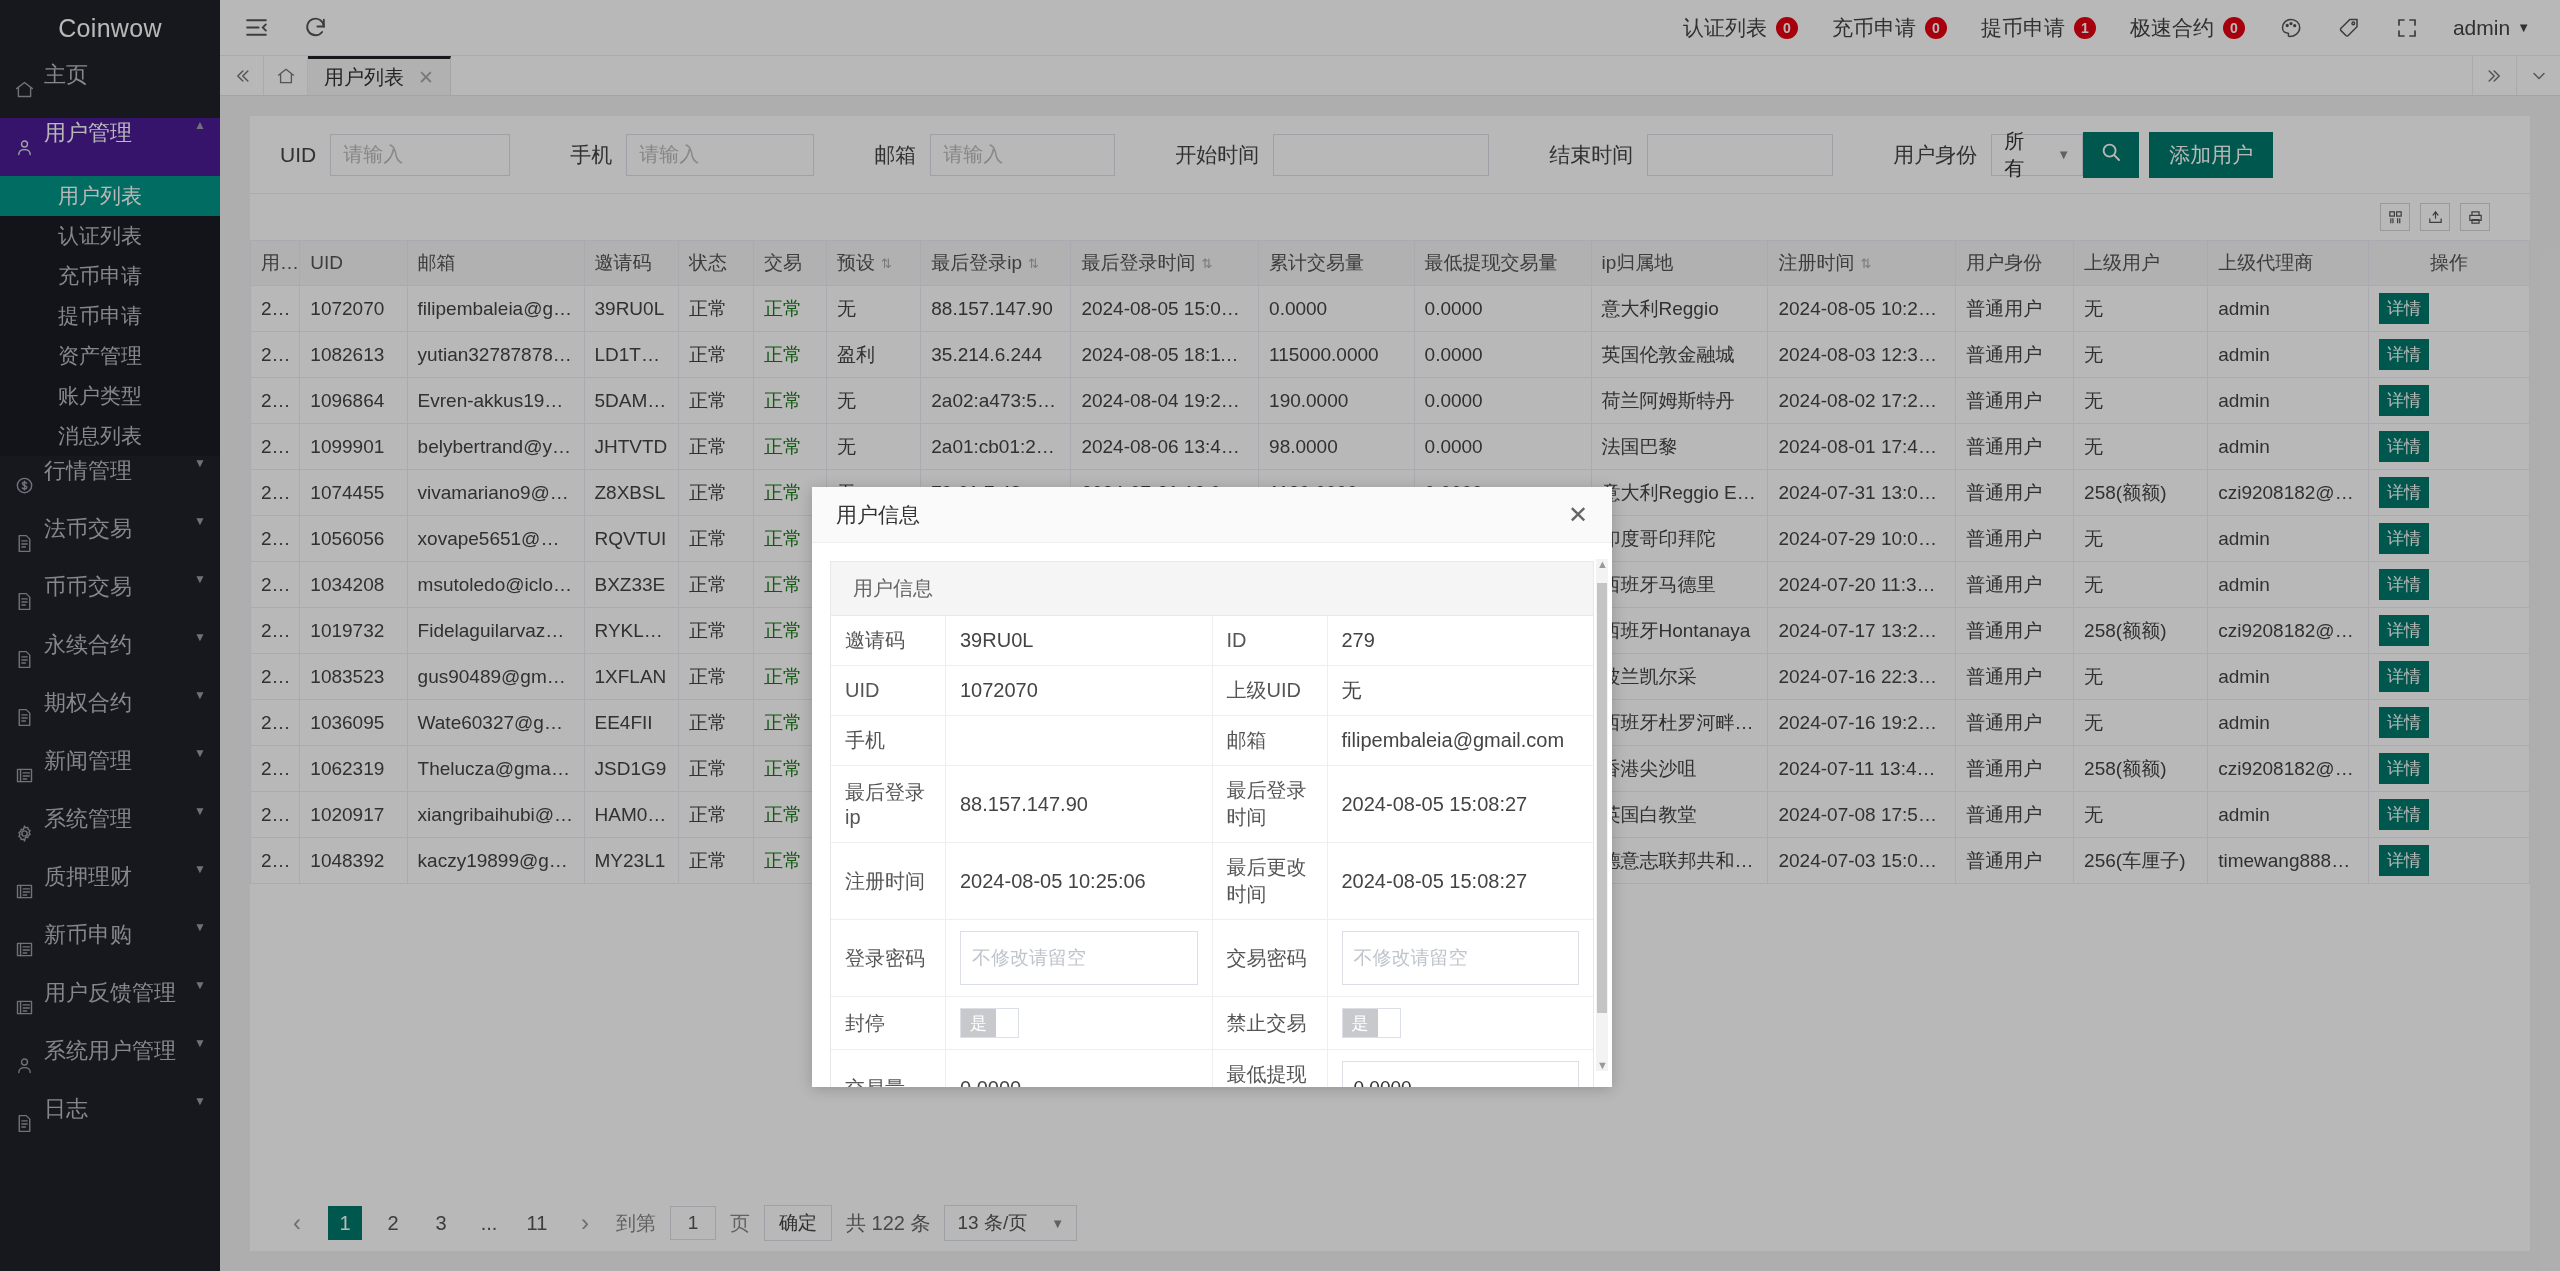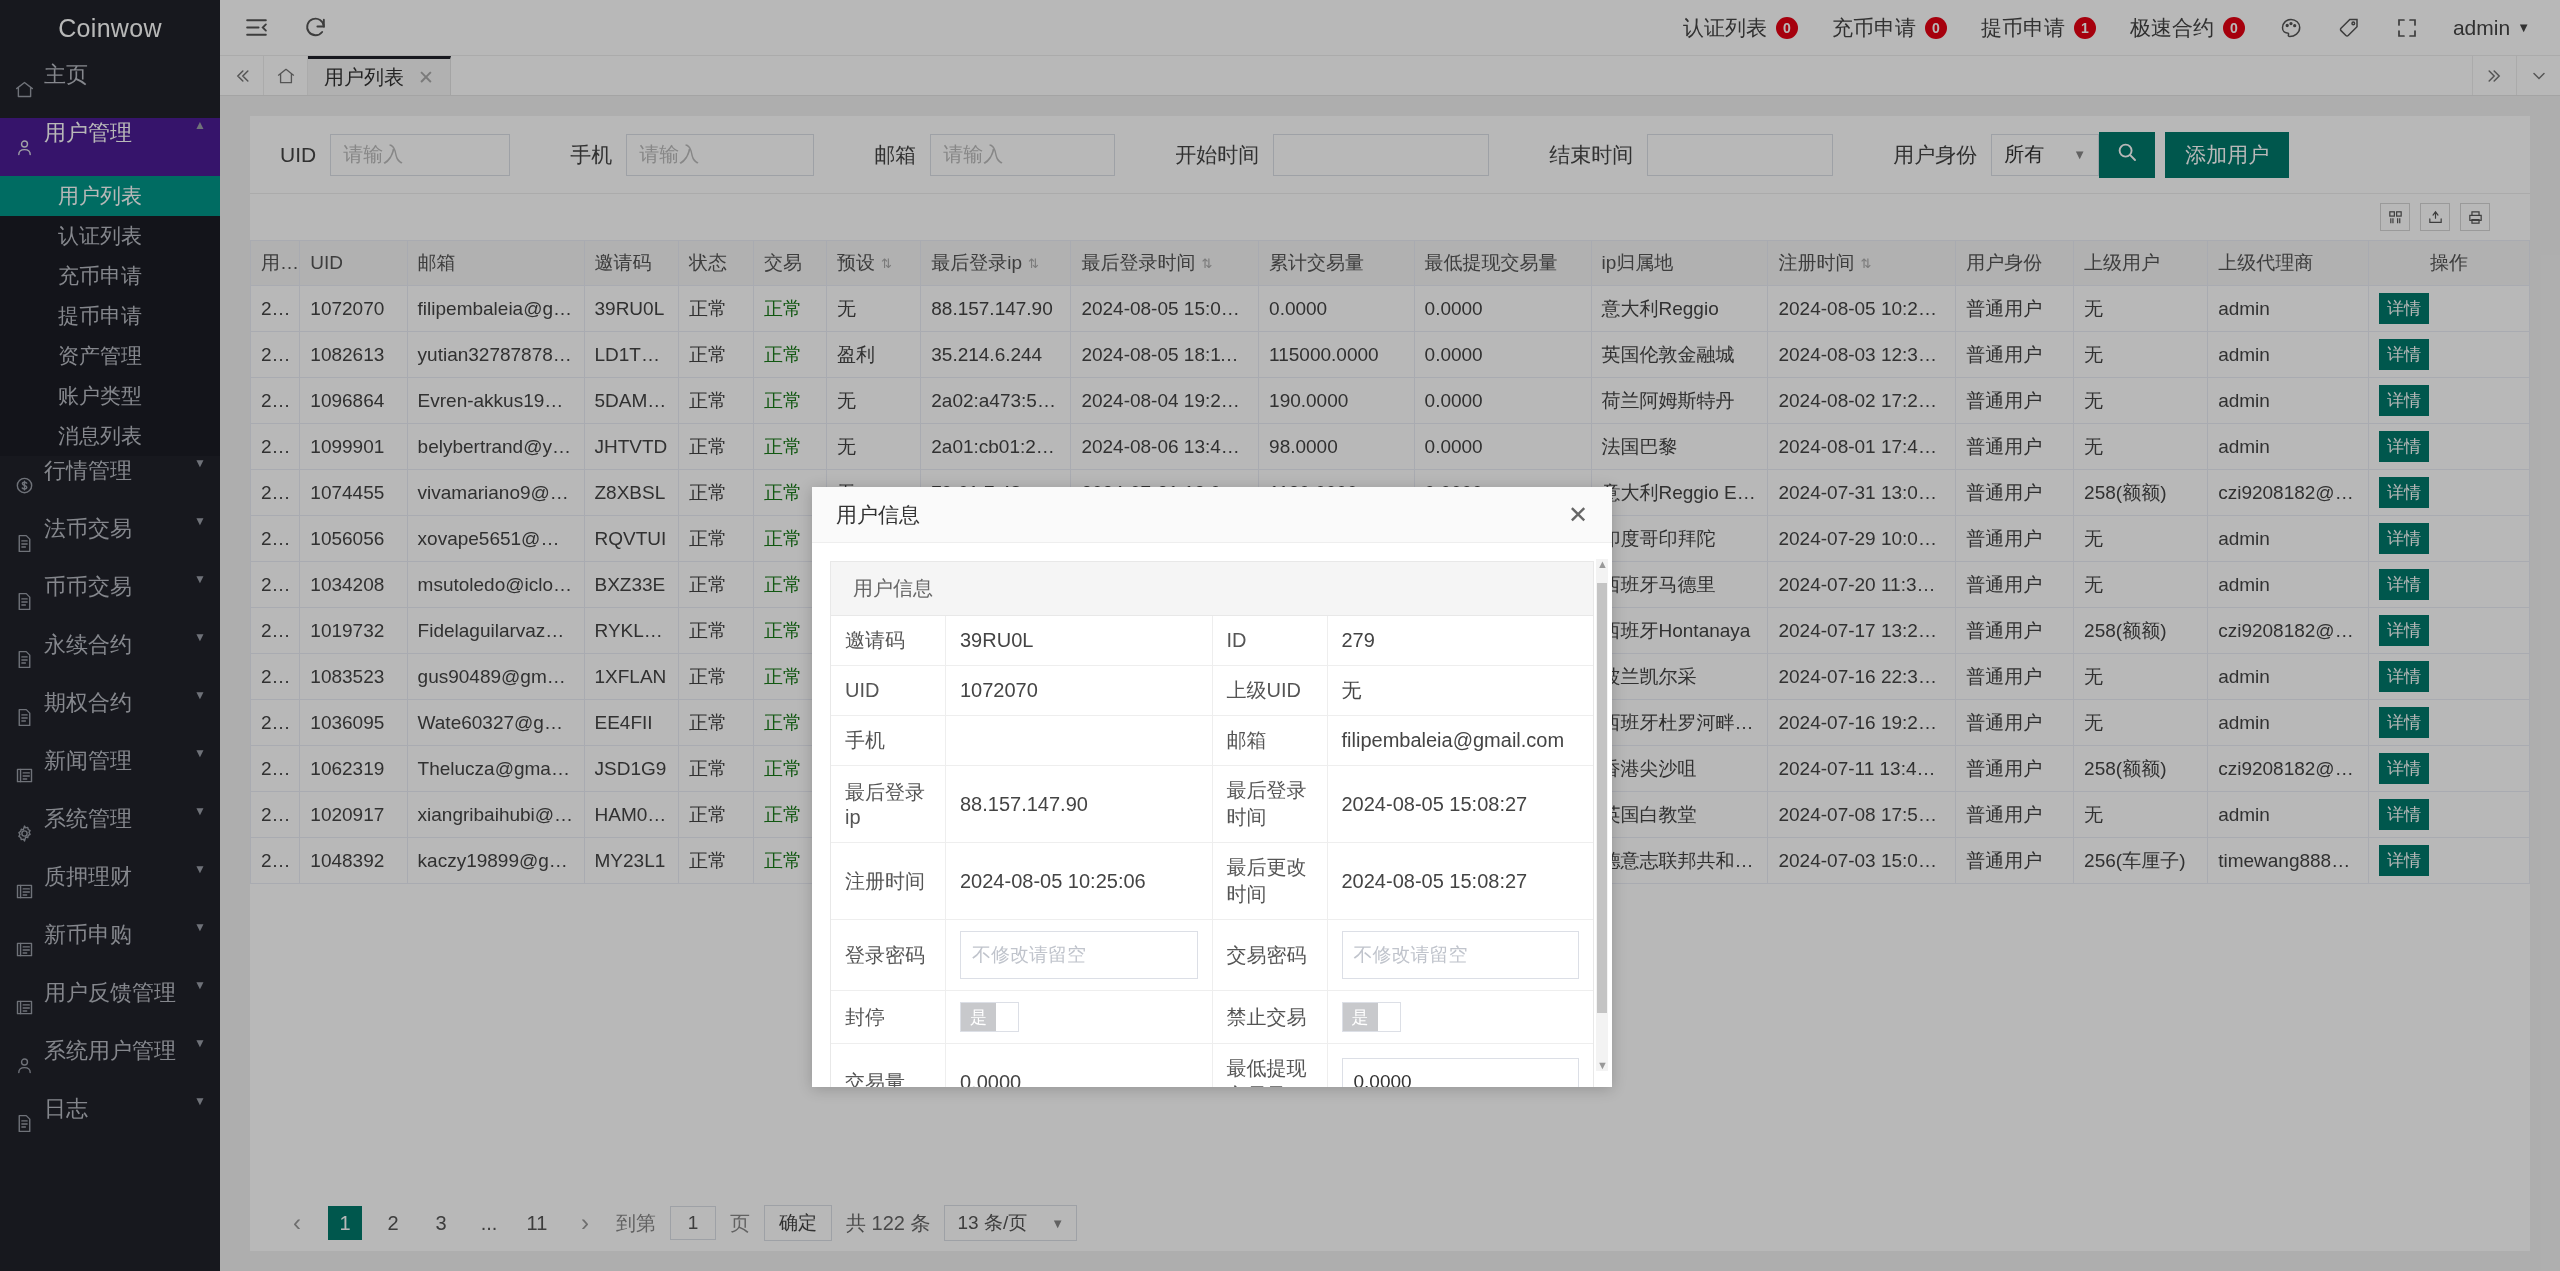--- a/index.html
+++ b/index.html
@@ -158,21 +158,21 @@
   .fsec { background:#f5f5f5; padding:13px 22px; font-size:20px; color:#666;
           border-bottom:1px solid #e8e8e8; }
   .frow { display:flex; border-bottom:1px solid #eee; min-height:40px; }
   .frow:last-child { border-bottom:none; }
   .fl { width:115px; flex:0 0 115px; padding:11px 14px; font-size:20px;
         color:#555; border-right:1px solid #eee; display:flex;
         align-items:center; }
   .fv { flex:1; padding:11px 14px; font-size:20px; color:#444;
         border-right:1px solid #eee; display:flex; align-items:center; }
   .fv:last-child { border-right:none; }
-  .tinp { height:48px; width:100%; border:1px solid #dcdfe6; background:#fff;
+  .tinp { height:54px; width:100%; border:1px solid #dcdfe6; background:#fff;
           display:flex; align-items:center; padding:0 11px; font-size:19px;
           color:#333; }
   .tinp .ph { color:#c0c4cc; }
   .switch { display:inline-flex; height:30px; border:1px solid #dcdfe6;
             overflow:hidden; cursor:pointer; }
   .switch .on { background:#c8c9cc; color:#fff; font-size:17px;
                 padding:0 9px; display:flex; align-items:center; }
   .switch .knob { width:22px; background:#fff; }
   .mscroll { position:absolute; right:4px; top:16px; bottom:16px; width:12px; }
   .mscroll .track { position:absolute; inset:0; background:#f3f3f3; }
@@ -489,21 +489,21 @@
             </div>
           </div>
           <div class="fld" style="margin-right:60px">
             <span class="lb">结束时间</span>
             <div class="inp" style="width:186px">
               <span></span>
             </div>
           </div>
           <div class="fld">
             <span class="lb">用户身份</span>
-            <div class="sel" style="width:108px">
+            <div class="sel" style="width:92px">
               <span>所有</span>
               <span class="cv">▼</span>
             </div>
           </div>
           <button class="btn-green btn-search">
             <span>
               <svg viewBox="0 0 24 24" width="24" height="24" fill="none" stroke="#fff" stroke-width="1.9" stroke-linecap="round">
                   <circle cx="10.6" cy="10.6" r="6"></circle>
                   <path d="M15.2 15.2L20 20"></path>
                 </svg>

